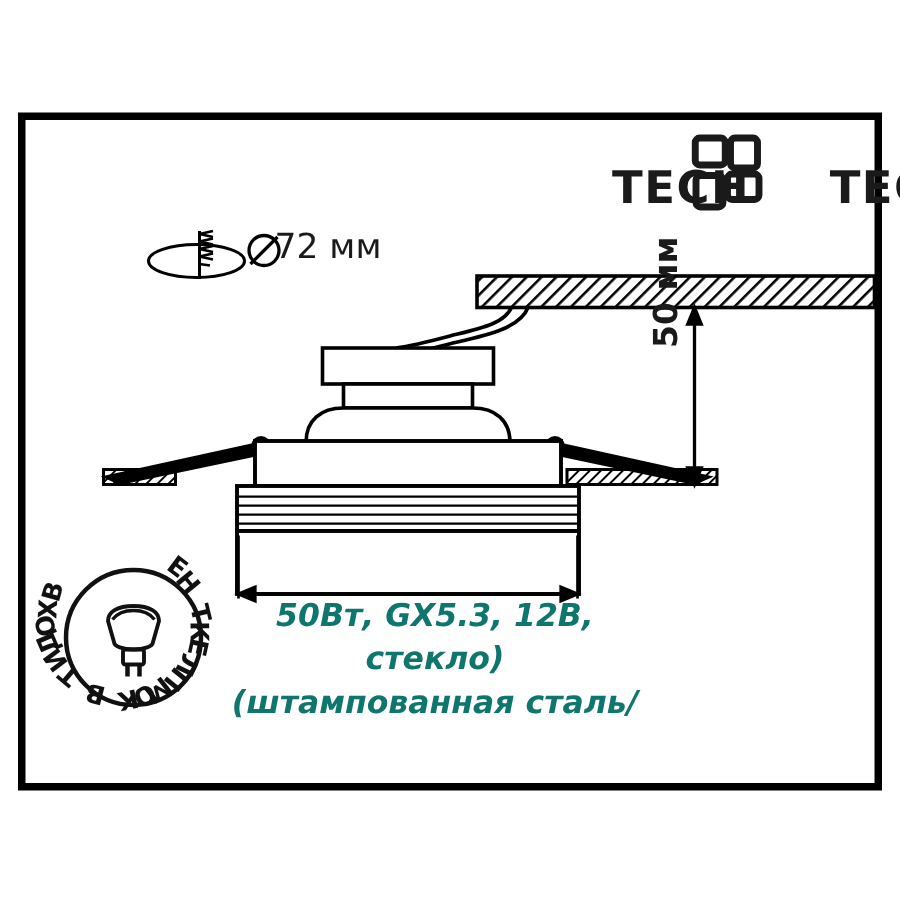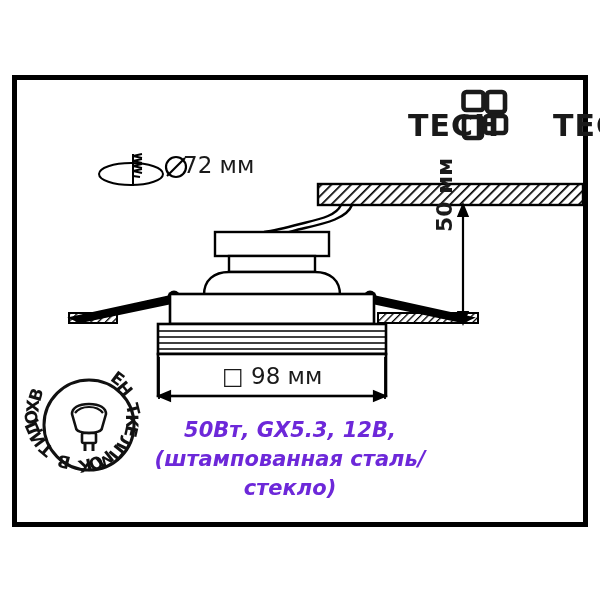--- a/index.html
+++ b/index.html
@@ -81,29 +81,29 @@
     font-size: 22px;
     font-weight: 700;
   }
   .sym {
     font-family: "DejaVu Sans", sans-serif;
     font-weight: 400;
   }
   #spec {
     position: absolute;
     left: 120px;
-    top: 416px;
+    top: 396px;
     width: 340px;
     text-align: center;
     font-family: "DejaVu Sans", sans-serif;
     font-style: italic;
     font-weight: 700;
     font-size: 21px;
     line-height: 29px;
-    color: #6d28d9;
+    color: #0f766e;
   }
   #spec div { white-space: nowrap; }
   
   #badge {
     position: absolute;
     left: 16px;
     top: 352px;
     width: 146px;
     height: 146px;
   }
@@ -218,29 +218,25 @@
   </div>
 
   <div class="dim-text" id="dia-label">
     <span>72 мм</span>
   </div>
 
   <div class="dim-text" id="depth-label">
     <span>50 мм</span>
   </div>
 
-  <div class="dim-text" id="sq-label">
-    <span class="sym">□</span>
-    <span>98 мм</span>
-  </div>
 
   <div id="spec">
     <div>50Вт, GX5.3, 12В,</div>
+    <div>стекло)</div>
     <div>(штампованная сталь/</div>
-    <div>стекло)</div>
   </div>
 
   <div id="badge">
     <svg width="146" height="146" viewBox="0 0 146 146">
       <circle cx="73" cy="73" r="45" fill="none" stroke="#111" stroke-width="3"></circle>
       <g fill="none" stroke="#111" stroke-width="2.6" stroke-linejoin="round">
         <path d="M 56 62 C 56 56 62 52 73 52 C 84 52 90 56 90 62 L 86 76 C 86 79 80 81 73 81 C 66 81 60 79 60 76 Z"></path>
         <path d="M 59 61 C 62 57 66 55 73 55 C 80 55 84 57 87 61" stroke-width="2.2"></path>
         <rect x="66" y="81" width="14" height="10" rx="1.5"></rect>
         <line x1="69" y1="91" x2="69" y2="99" stroke-width="3"></line>

